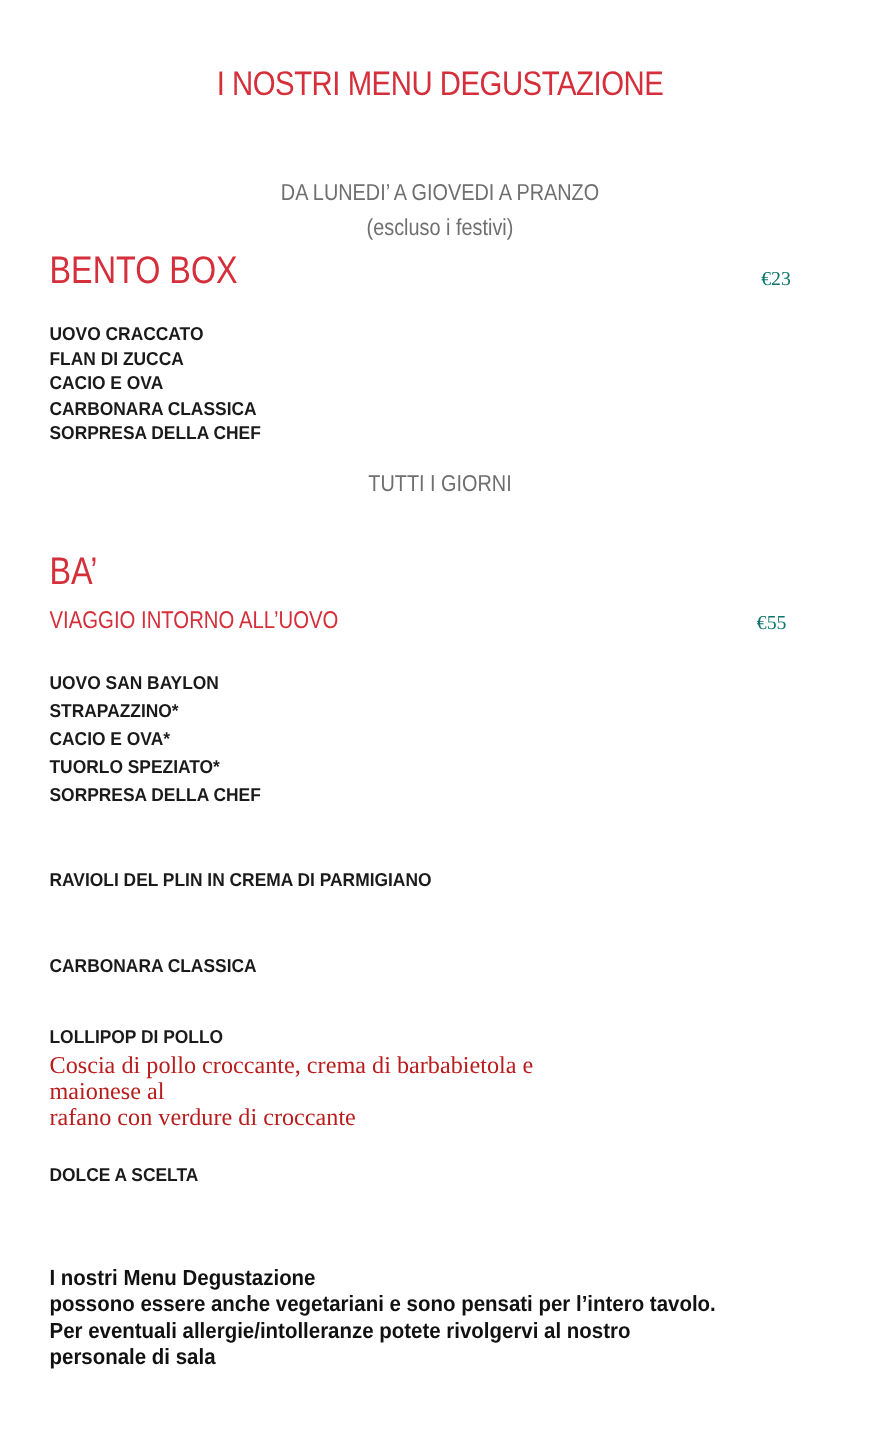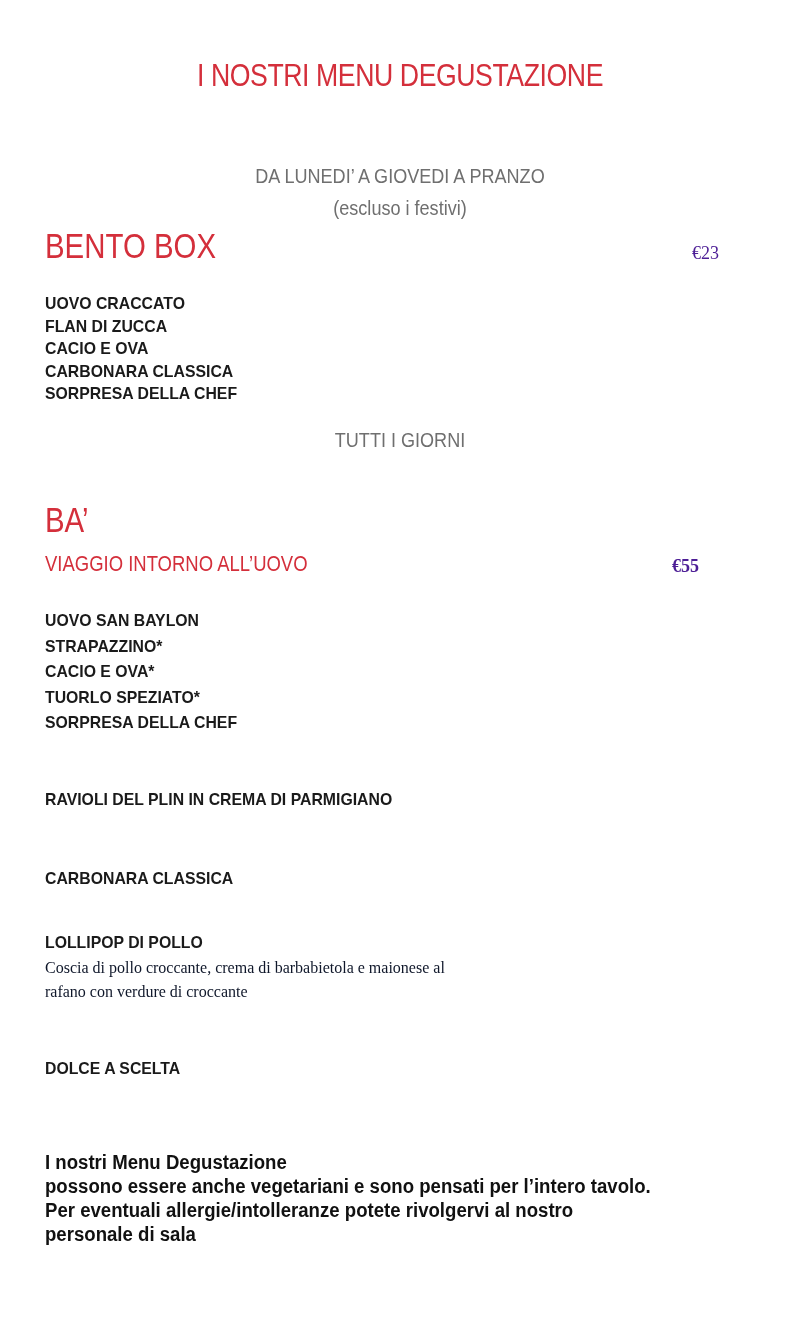--- a/index.html
+++ b/index.html
@@ -4,24 +4,24 @@
   <style>
     html, body { margin: 0; padding: 0; background: #ffffff; }
     body { width: 800px; height: 1324px; position: relative; overflow: hidden; }
     .abs { position: absolute; white-space: nowrap; }
     .red { color: #d42f3b; }
     .gray { color: #6f6f6f; }
     .title { left: 0; width: 800px; top: 58px; text-align: center; font-size: 31px; font-family: "Liberation Sans Narrow", "Liberation Sans", sans-serif; letter-spacing: -0.5px; transform: scaleX(0.86); transform-origin: center top; }
     .center-gray { left: 0; width: 800px; text-align: center; font-family: "Liberation Sans", sans-serif; font-size: 21px; transform: scaleX(0.86); transform-origin: center top; }
     .big-red { font-family: "Liberation Sans", sans-serif; font-size: 35px; transform: scaleX(0.84); transform-origin: left top; }
     .sub-red { font-family: "Liberation Sans", sans-serif; font-size: 22px; transform: scaleX(0.84); transform-origin: left top; }
-    .price { font-family: "Liberation Serif", serif; font-size: 18px; color: #4c1d95; }
+    .price { font-family: "Liberation Serif", serif; font-size: 18px; color: #0f766e; }
     .items { left: 45px; font-family: "Liberation Sans", sans-serif; font-weight: bold; font-size: 17px; color: #1a1a1a; transform: scaleX(0.93); transform-origin: left top; }
     .items div { white-space: nowrap; }
-    .desc { left: 45px; font-family: "Liberation Serif", serif; font-size: 16px; color: #0f172a; line-height: 24px; white-space: normal; width: 520px; }
+    .desc { left: 45px; font-family: "Liberation Serif", serif; font-size: 22px; color: #b91c1c; line-height: 24px; white-space: normal; width: 520px; }
     .note { left: 45px; font-family: "Liberation Sans", sans-serif; font-weight: bold; font-size: 20px; color: #111; line-height: 24px; transform: scaleX(0.93); transform-origin: left top; }
     .note div { white-space: nowrap; }
   </style>
 </head>
 <body>
 
 <div>
 
   <div class="abs title red">I NOSTRI MENU DEGUSTAZIONE</div>
 
@@ -36,21 +36,21 @@
     <div>FLAN DI ZUCCA</div>
     <div>CACIO E OVA</div>
     <div>CARBONARA CLASSICA</div>
     <div>SORPRESA DELLA CHEF</div>
   </div>
 
   <div class="abs center-gray gray" style="top:428px;">TUTTI I GIORNI</div>
 
   <div class="abs big-red red" style="left:45px; top:500px;">BA’</div>
   <div class="abs sub-red red" style="left:45px; top:551px;">VIAGGIO INTORNO ALL’UOVO</div>
-  <div class="abs price" style="left:672px; top:556px;font-weight:bold;">€55</div>
+  <div class="abs price" style="left:688px; top:556px;">€55</div>
 
   <div class="abs items" style="top:608px; line-height:25.5px;">
     <div>UOVO SAN BAYLON</div>
     <div>STRAPAZZINO*</div>
     <div>CACIO E OVA*</div>
     <div>TUORLO SPEZIATO*</div>
     <div>SORPRESA DELLA CHEF</div>
   </div>
 
   <div class="abs items" style="top:790px;">RAVIOLI DEL PLIN IN CREMA DI PARMIGIANO</div>

